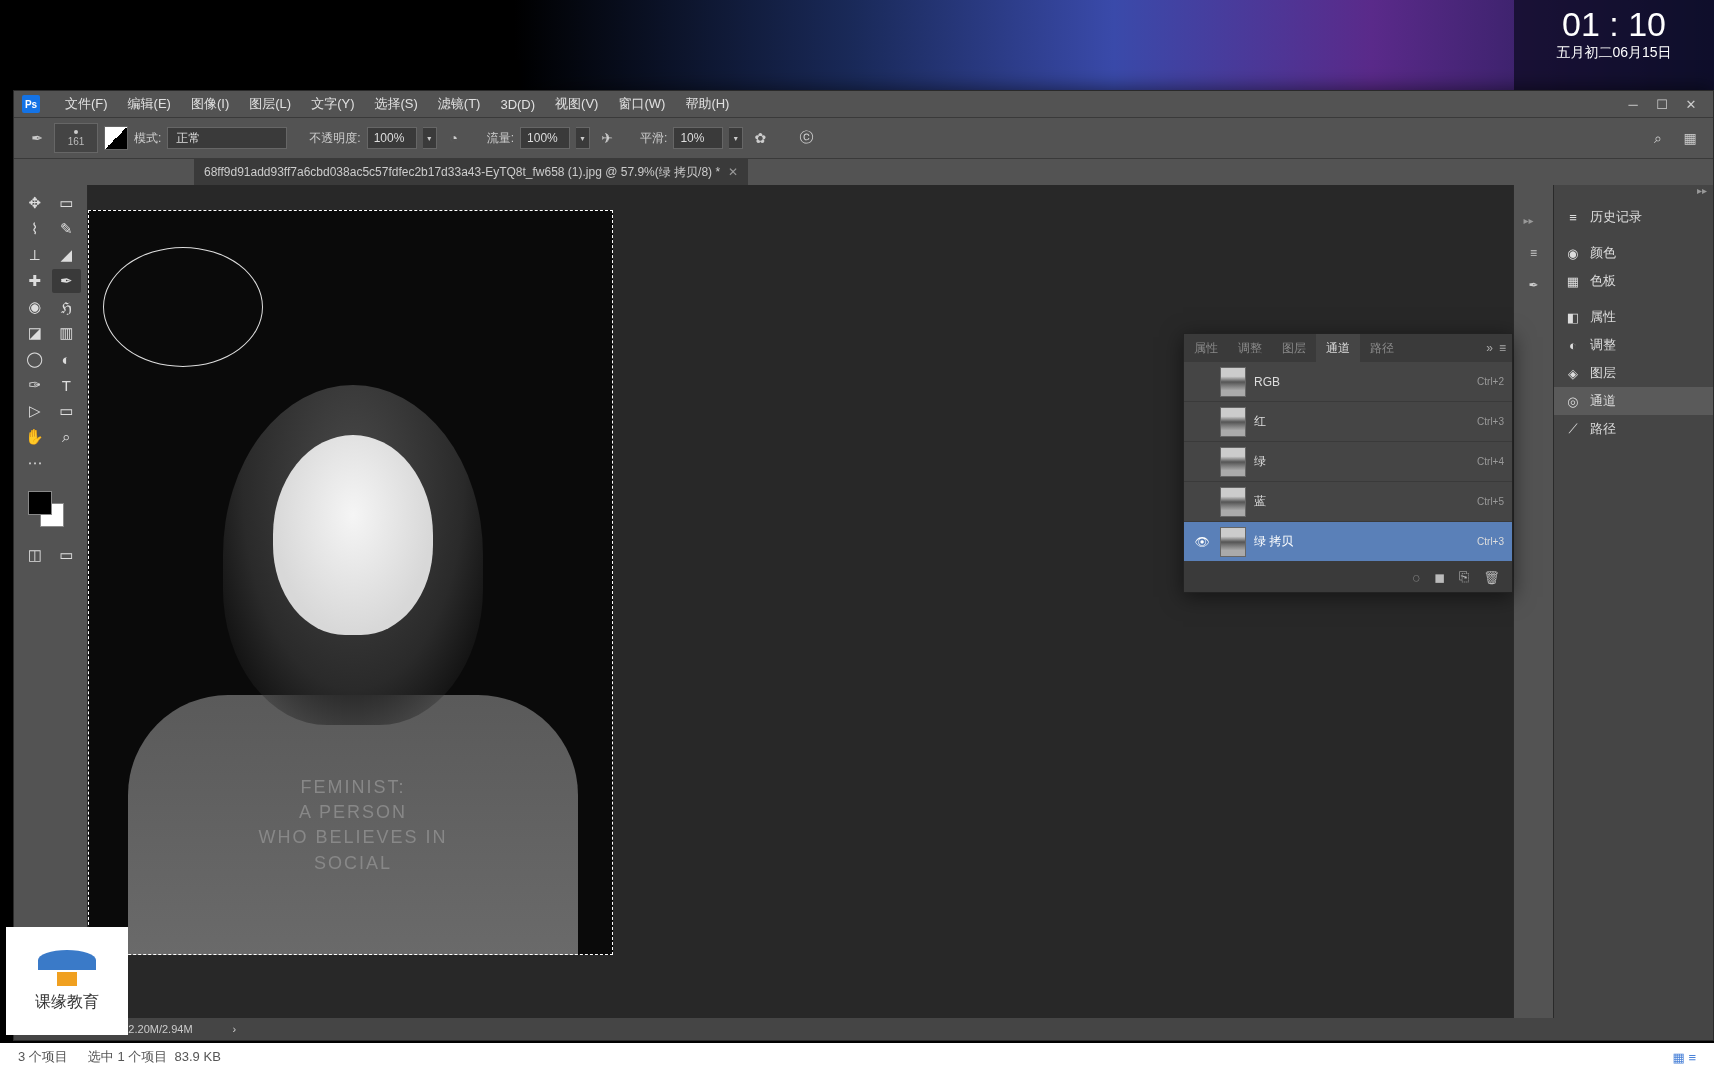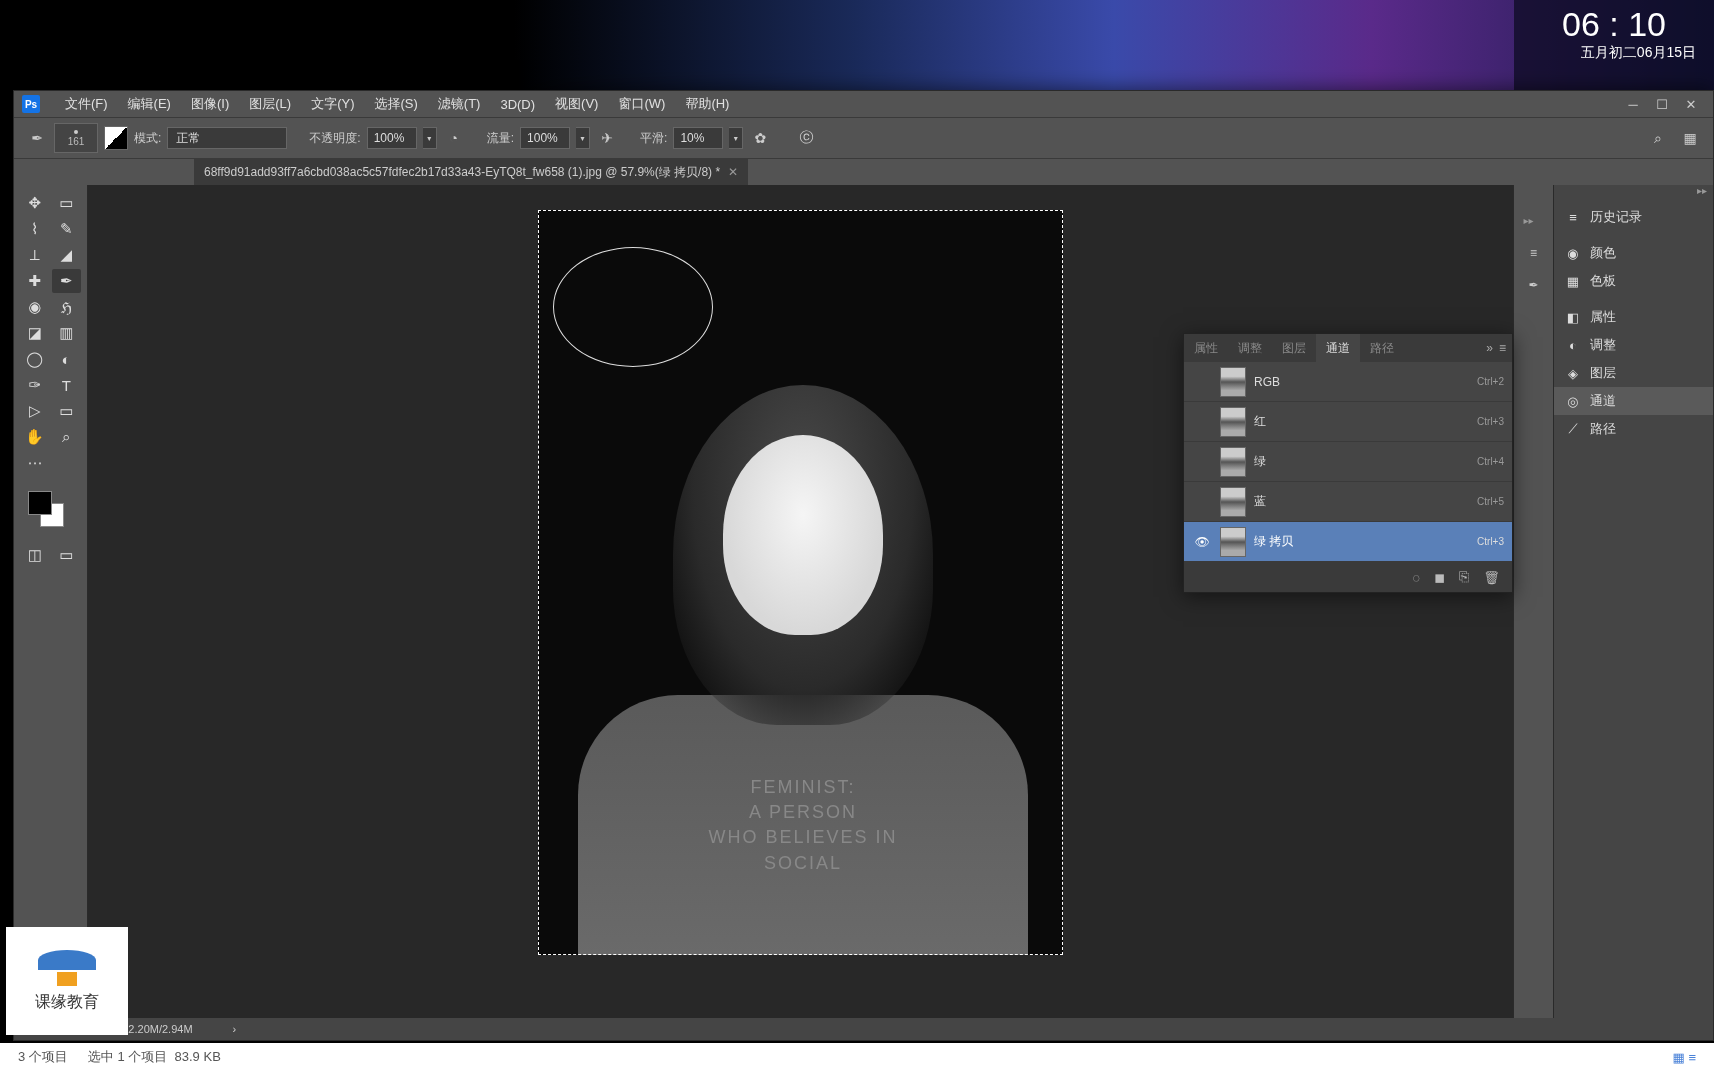--- a/index.html
+++ b/index.html
@@ -1,20 +1,20 @@
 <!DOCTYPE html>
 <html><head>
   <meta charset="utf-8">
   <style>
     * { margin: 0; padding: 0; box-sizing: border-box; }
     body { font-family: "Microsoft YaHei", sans-serif; font-size: 12px; background: #000; overflow: hidden; width: 1714px; height: 1071px; }
     
     .clock-widget { position: absolute; top: 0; right: 0; width: 200px; height: 90px; background: rgba(10,10,30,0.7); color: #fff; padding: 5px 10px; text-align: center; }
     .clock-time { font-size: 34px; font-weight: 300; }
-    .clock-date { font-size: 14px; display: flex; justify-content: flex-end; padding: 0 8px; }
+    .clock-date { font-size: 14px; display: flex; justify-content: center; padding: 0 8px; }
     
     .desktop-bg { position: absolute; top: 0; left: 0; width: 100%; height: 90px; background: linear-gradient(90deg, #000 30%, #1a2a5a 50%, #3a4aaa 65%, #5a2a8a 80%, #1a1a4a 100%); }
     
     .ps-window { position: absolute; top: 90px; left: 13px; right: 0; bottom: 30px; background: #535353; border: 1px solid #2a2a2a; box-shadow: 0 0 20px rgba(0,0,0,0.6); }
     
     .ps-menubar { background: #535353; height: 26px; display: flex; align-items: center; padding: 0 8px; font-size: 13px; color: #e0e0e0; }
     .ps-logo { width: 18px; height: 18px; background: #1473e6; color: #fff; font-size: 10px; display: inline-flex; align-items: center; justify-content: center; font-weight: bold; margin-right: 15px; border-radius: 2px; }
     .ps-menu-item { padding: 4px 10px; cursor: default; }
     .ps-window-controls { margin-left: auto; display: flex; gap: 1px; }
     .ps-win-btn { width: 28px; height: 20px; display: flex; align-items: center; justify-content: center; color: #ccc; font-size: 13px; }
@@ -38,21 +38,21 @@
     
     .toolbox { width: 74px; background: #535353; padding: 6px; display: flex; flex-direction: column; gap: 2px; border-right: 1px solid #2a2a2a; }
     .tool-row { display: flex; gap: 2px; }
     .tool-btn { width: 30px; height: 24px; display: flex; align-items: center; justify-content: center; color: #ddd; border-radius: 2px; font-size: 15px; }
     .tool-btn.active { background: #3a3a3a; }
     .colorbox { margin-top: 10px; padding: 4px; position: relative; height: 44px; }
     .fg-color { width: 24px; height: 24px; background: #000; border: 1px solid #888; position: absolute; top: 4px; left: 8px; z-index: 2; }
     .bg-color { width: 24px; height: 24px; background: #fff; border: 1px solid #888; position: absolute; top: 16px; left: 20px; }
     .screen-mode { margin-top: 10px; display: flex; gap: 2px; }
     
-    .canvas-area { flex: 1; background: #282828; position: relative; overflow: hidden; display: flex; align-items: flex-start; justify-content: center; padding-top: 25px; }
+    .canvas-area { flex: 1; background: #282828; position: relative; overflow: hidden; display: flex; align-items: flex-start; justify-content: flex-start; padding-top: 25px; }
     .canvas { width: 525px; height: 745px; background: #0a0a0a; position: relative; }
     .canvas-photo { position: absolute; left: 30px; bottom: 0; width: 470px; height: 600px; }
     .photo-face { position: absolute; top: 80px; left: 50%; transform: translateX(-50%); width: 160px; height: 200px; background: radial-gradient(ellipse at 50% 40%, #f5f5f5, #d8d8d8 70%); border-radius: 50% 50% 45% 45%; }
     .photo-hair { position: absolute; top: 30px; left: 50%; transform: translateX(-50%); width: 260px; height: 340px; background: radial-gradient(ellipse at 50% 30%, #4a4a4a, #2a2a2a 60%, transparent 90%); border-radius: 50% 50% 40% 40%; }
     .photo-body { position: absolute; bottom: 0; left: 50%; transform: translateX(-50%); width: 450px; height: 260px; background: linear-gradient(to bottom, #5a5a5a, #6a6a6a); border-radius: 100px 100px 0 0; }
     .body-text { text-align: center; color: #888; font-size: 18px; margin-top: 80px; letter-spacing: 2px; line-height: 1.4; }
     .marching-ants { position: absolute; top: 0; left: 0; right: 0; bottom: 0; border: 1px dashed #fff; }
     .brush-cursor { position: absolute; top: 37px; left: 15px; width: 160px; height: 120px; border: 1px solid #ddd; border-radius: 50%; }
     
     .narrow-panel-dock { width: 40px; background: #535353; display: flex; flex-direction: column; align-items: center; padding: 30px 0; gap: 4px; border-left: 1px solid #2a2a2a; }
@@ -89,21 +89,21 @@
     .wm-cap { width: 58px; height: 20px; background: #3a7ac8; border-radius: 50% 50% 0 0; }
     .wm-play { width: 20px; height: 14px; background: #f0a020; margin-top: 2px; }
     .wm-text { font-size: 16px; color: #333; margin-top: 6px; font-weight: 400; }
   </style>
 </head>
 <body>
 
 <div class="desktop-bg"></div>
 
 <div class="clock-widget">
-  <div class="clock-time">06 : 10</div>
+  <div class="clock-time">01 : 10</div>
   <div class="clock-date">
     <span>五月初二</span>
     <span>06月15日</span>
   </div>
 </div>
 
 <div class="ps-window">
 
   <div class="ps-menubar">
     <span class="ps-logo">Ps</span>

